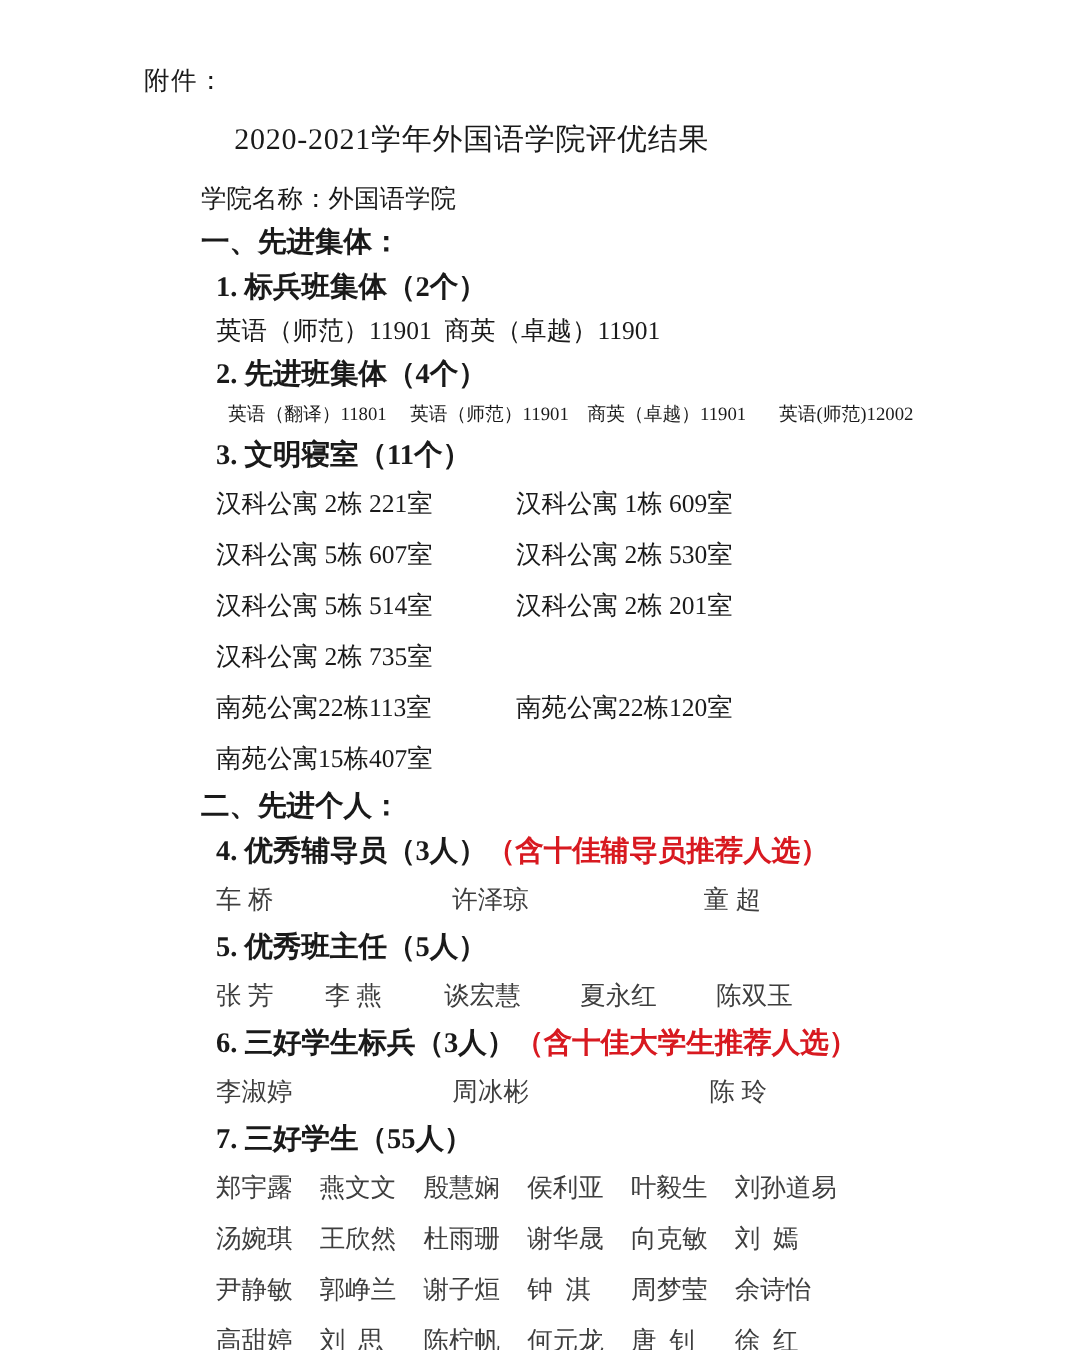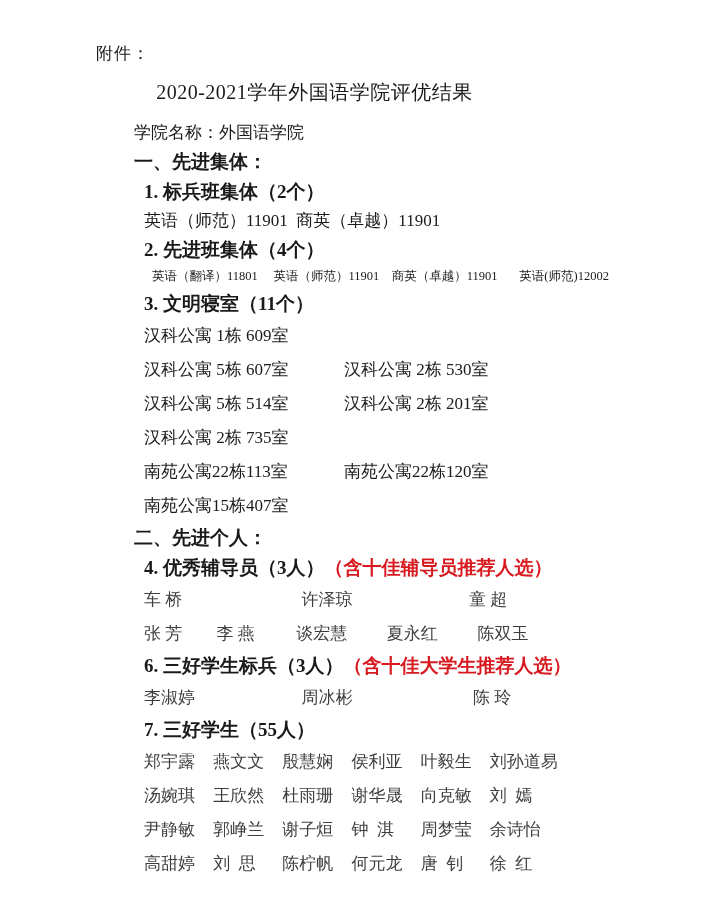--- a/index.html
+++ b/index.html
@@ -92,20 +92,21 @@
 
   <div class="line sec indent-small">1. 标兵班集体（2个）</div>
   <div class="line indent-small">英语（师范）11901  商英（卓越）11901</div>
 
   <div class="line sec indent-small">2. 先进班集体（4个）</div>
   <div class="line small">英语（翻译）11801     英语（师范）11901    商英（卓越）11901       英语(师范)12002</div>
 
   <div class="line sec indent-small">3. 文明寝室（11个）</div>
 
   <div class="grid-row">
+    <span class="c1">汉科公寓 2栋 221室</span>
     <span class="c2">汉科公寓 1栋 609室</span>
   </div>
   <div class="grid-row">
     <span class="c1">汉科公寓 5栋 607室</span>
     <span class="c2">汉科公寓 2栋 530室</span>
   </div>
   <div class="grid-row">
     <span class="c1">汉科公寓 5栋 514室</span>
     <span class="c2">汉科公寓 2栋 201室</span>
   </div>
@@ -123,20 +124,21 @@
 
   <div class="line sec">二、先进个人：</div>
 
   <div class="line indent-small"><span class="sec">4. 优秀辅导员（3人）</span><span class="sec red">（含十佳辅导员推荐人选）</span></div>
   <div class="nm-row">
     <span style="width:90px">车 桥</span>
     <span style="width:100px">许泽琼</span>
     <span style="width:90px">童 超</span>
   </div>
 
+  <div class="line sec indent-small">5. 优秀班主任（5人）</div>
   <div class="nm-row">
     <span style="width:80px">张 芳</span>
     <span style="width:88px">李 燕</span>
     <span style="width:100px">谈宏慧</span>
     <span style="width:100px">夏永红</span>
     <span style="width:90px">陈双玉</span>
   </div>
 
   <div class="line indent-small"><span class="sec">6. 三好学生标兵（3人）</span><span class="sec red">（含十佳大学生推荐人选）</span></div>
   <div class="nm-row">

